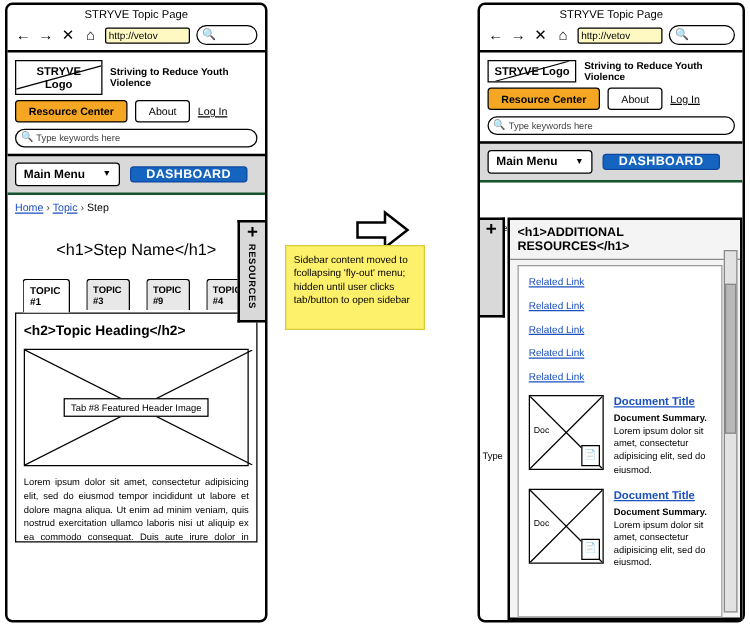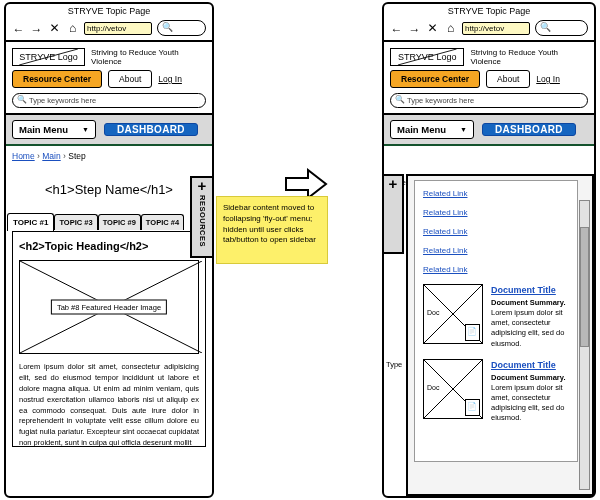--- a/index.html
+++ b/index.html
@@ -62,20 +62,21 @@
   }
   .search-pill .mag{
     position:absolute;left:4px;top:1px;
     font-size:9px;
   }
 
   
   .site-header{
     display:flex;align-items:center;gap:6px;
     padding:6px 6px 4px;
+    font-weight:bold;
   }
   .logo-box{
     border:1px solid #000;
     padding:3px 4px;
     font-size:9px;
     position:relative;
     width:66px;
     text-align:center;
     background:#fff;
   }
@@ -169,36 +170,36 @@
   }
 
   .step-title{
     text-align:center;
     font-size:13px;
     margin:18px 0 16px;
   }
 
   
   .tab-strip{
-    display:flex;gap:0;padding:0 1px;
-    align-items:center;
+    display:flex;gap:13px;padding:0 12px;
+    align-items:flex-start;
   }
   .tab{
     border:1px solid #000;border-bottom:none;
     background:#e8e8e8;
     font-size:7.5px;font-weight:bold;
     padding:3px 4px;
     border-radius:3px 3px 0 0;
   }
   .tab.active{background:#fff;font-size:8px;padding:4px 5px;}
   .tab-body{
     margin:0 6px;
     border:1px solid #000;
     padding:6px 6px 8px;
-    height:216px;
+    height:184px;
     overflow:hidden;
     box-sizing:border-box;
   }
   .h2{font-size:11px;font-weight:bold;margin:2px 0 8px;}
   .img-placeholder{
     border:1px solid #000;
     height:92px;
     position:relative;
     background:#fff;
   }
@@ -210,21 +211,21 @@
   }
   .body-copy{
     font-size:7.5px;line-height:1.45;margin-top:8px;text-align:justify;
   }
 
   
   #arrow-callout{
     position:absolute;left:284px;top:168px;width:44px;height:32px;
   }
   #sticky-note{
-    position:absolute;left:216px;top:196px;width:112px;height:68px;
+    position:absolute;left:228px;top:196px;width:112px;height:68px;
     background:#fdf06a;
     border:1px solid #d8ca3a;
     font-size:8px;line-height:1.35;
     padding:6px 6px;
     box-sizing:border-box;
   }
 
   
   #flyout{
     position:absolute;left:22px;top:170px;width:188px;height:322px;
@@ -329,21 +330,21 @@
     <div class="main-menu">
       <span>Main Menu</span>
       <span class="caret">▼</span>
     </div>
     <div class="dashboard-btn">DASHBOARD</div>
   </div>
 
   <div class="crumb">
     <a href="#">Home</a>
     <span class="sep">›</span>
-    <a href="#">Main</a>
+    <a href="#">Topic</a>
     <span class="sep">›</span>
     <span>Step</span>
   </div>
 
   <div class="res-tab">
     <span class="plus">+</span>
     <span class="vtext">RESOURCES</span>
   </div>
 
   <div class="step-title">&lt;h1&gt;Step Name&lt;/h1&gt;</div>
@@ -421,20 +422,21 @@
     <div style="padding:4px 2px 0;">Home</div>
     <div style="padding:52px 2px 0;">&lt;h</div>
     <div style="padding:108px 2px 0;">Type</div>
   </div>
 
   <div class="res-tab-right">
     <span class="plus" style="display:block;text-align:center;font-size:15px;font-weight:bold;line-height:16px;">+</span>
   </div>
 
   <div id="flyout">
+    <div class="flyout-title">&lt;h1&gt;ADDITIONAL RESOURCES&lt;/h1&gt;</div>
 
     <div class="scrollbar">
       <div class="thumb"></div>
     </div>
 
     <div class="flyout-inner">
       <a class="related-link" href="#">Related Link</a>
       <a class="related-link" href="#">Related Link</a>
       <a class="related-link" href="#">Related Link</a>
       <a class="related-link" href="#">Related Link</a>

